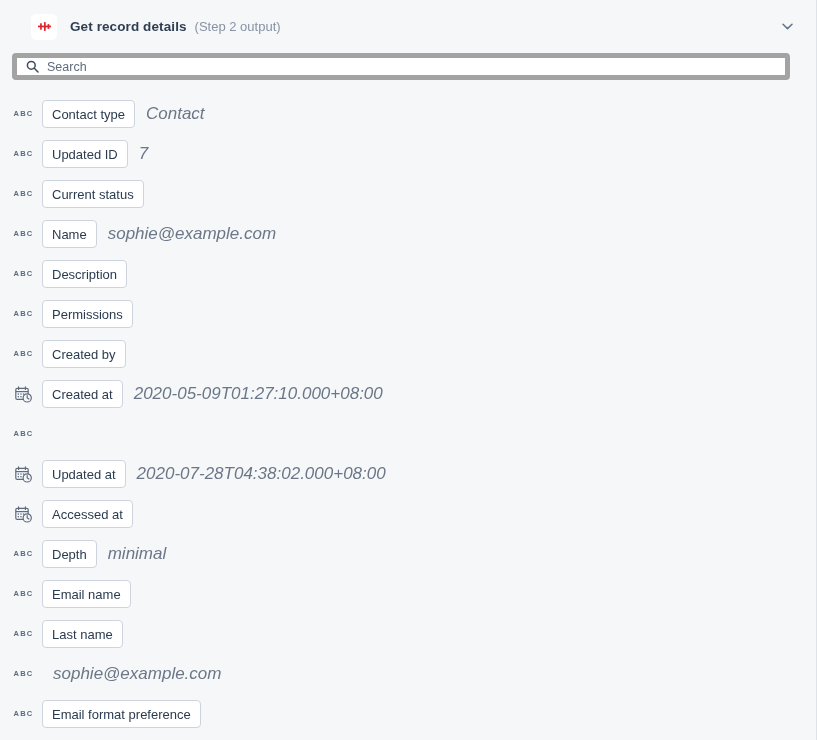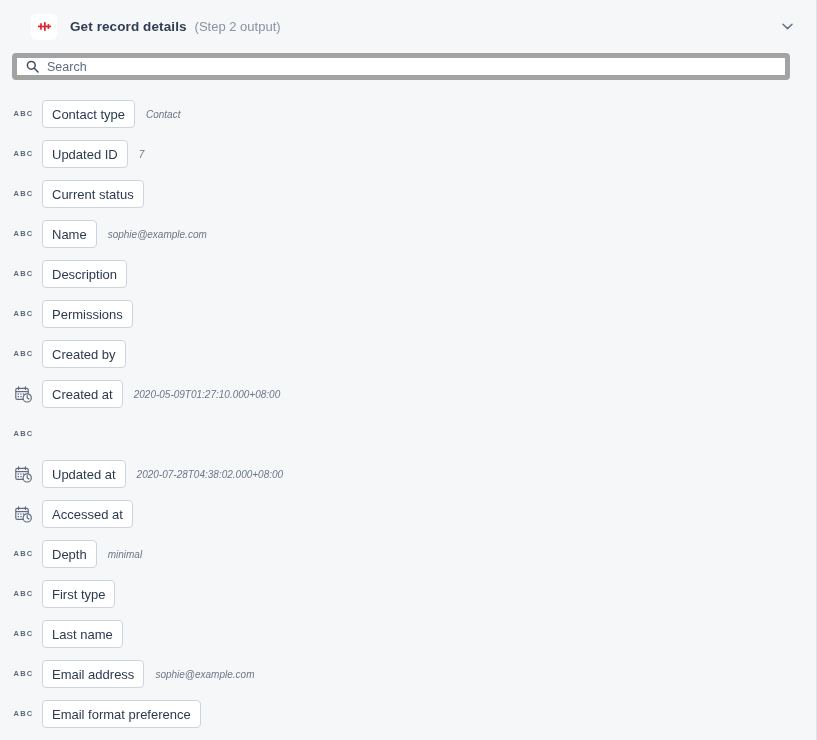--- a/index.html
+++ b/index.html
@@ -137,21 +137,21 @@
     align-items: center;
     padding: 0 9px;
     font-size: 13px;
     color: #2b3b4f;
     white-space: nowrap;
     cursor: pointer;
     text-align: right;
   }
 
   .field-sample {
-    font-size: 10px;
+    font-size: 17px;
     font-style: italic;
     color: #6b7787;
     margin-left: 11px;
     white-space: nowrap;
   }
 </style>
 </head>
 <body>
 
 <div class="panel-header">
@@ -303,33 +303,32 @@
       <div class="field-type-icon">
         <span class="abc-icon">ABC</span>
       </div>
       <span class="field-chip">Depth</span>
       <span class="field-sample">minimal</span>
     </div>
     <div class="field-row">
       <div class="field-type-icon">
         <span class="abc-icon">ABC</span>
       </div>
-      <span class="field-chip">First type</span>
+      <span class="field-chip">Email name</span>
     </div>
     <div class="field-row">
       <div class="field-type-icon">
         <span class="abc-icon">ABC</span>
       </div>
       <span class="field-chip">Last name</span>
     </div>
     <div class="field-row">
       <div class="field-type-icon">
         <span class="abc-icon">ABC</span>
       </div>
-      <span class="field-chip">Email address</span>
       <span class="field-sample">sophie@example.com</span>
     </div>
     <div class="field-row">
       <div class="field-type-icon">
         <span class="abc-icon">ABC</span>
       </div>
       <span class="field-chip">Email format preference</span>
     </div>
   </div>
 

